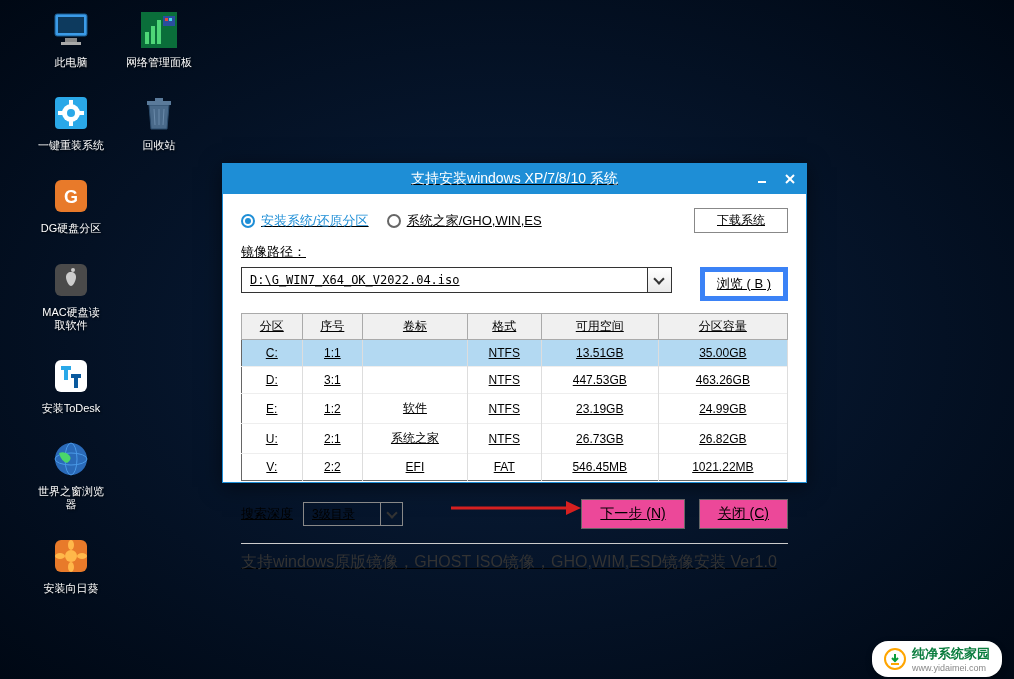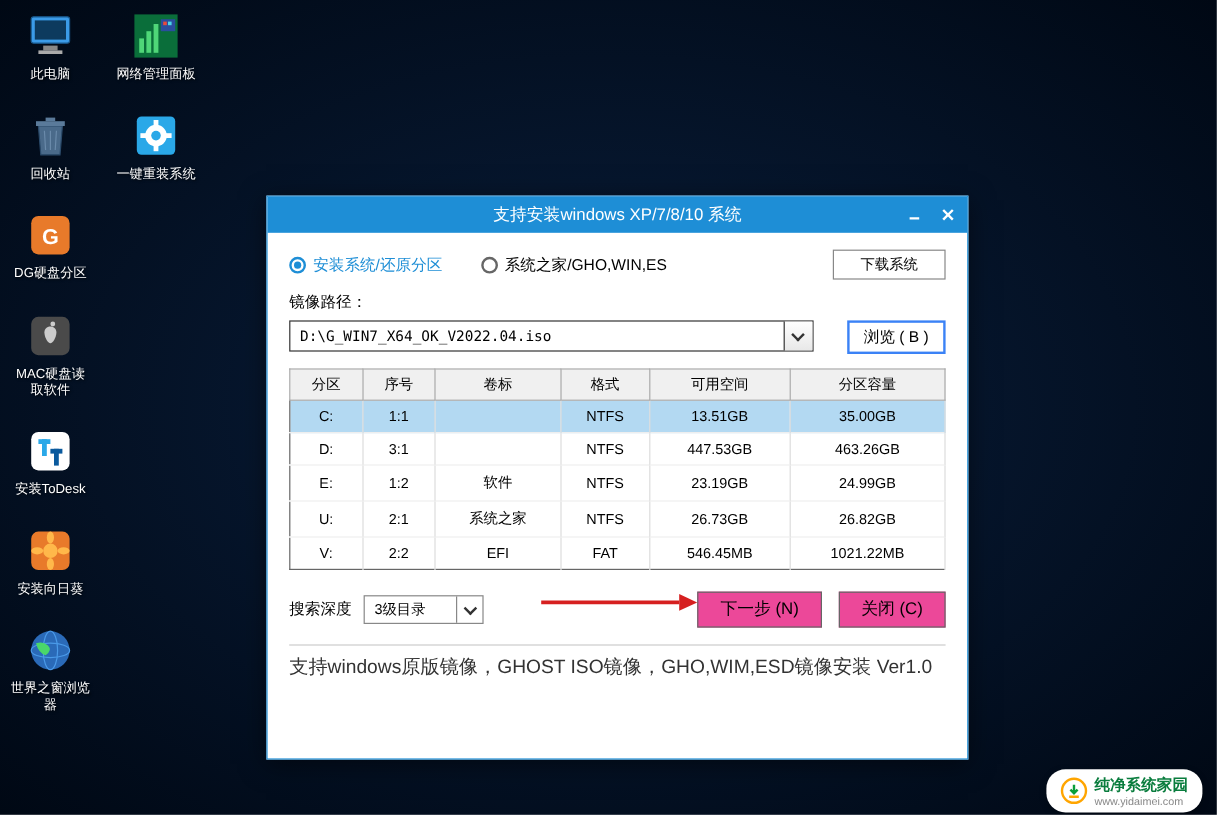--- a/index.html
+++ b/index.html
@@ -6,51 +6,52 @@
 body {
   width: 1014px; height: 679px;
   background: radial-gradient(ellipse at center, #0a1f3d 0%, #000814 100%);
   font-family: "Microsoft YaHei", "SimSun", sans-serif;
   position: relative; overflow: hidden;
 }
 .desktop-icons {
   position: absolute; top: 8px; left: 8px;
   display: flex; flex-direction: column; gap: 22px;
 }
-.icon-row { display: flex; gap: 20px; }
+.icon-row { display: flex; gap: 20px; margin-left: 29px; }
 .desktop-icon {
   width: 68px; display: flex; flex-direction: column;
   align-items: center; gap: 4px; cursor: pointer;
 }
 .icon-img {
   width: 44px; height: 44px; display: flex;
   align-items: center; justify-content: center;
 }
 .icon-label {
   color: #fff; font-size: 11px; text-align: center;
   text-shadow: 1px 1px 2px rgba(0,0,0,0.8); line-height: 1.2;
 }
 .app-window {
   position: absolute; left: 222px; top: 163px;
-  width: 585px; height: 470px;
+  width: 585px; height: 320px;
   background: #fff; border: 1px solid #1e8ed6;
   box-shadow: 0 4px 20px rgba(0,0,0,0.5);
+  text-decoration: underline;
 }
 .titlebar {
   height: 30px; background: #1e8ed6;
   display: flex; align-items: center; justify-content: center;
   position: relative;
 }
 .titlebar-title { color: #fff; font-size: 14px; }
 .titlebar-controls {
   position: absolute; right: 6px; display: flex; gap: 8px;
 }
 .tb-ctrl { width: 20px; height: 20px; display: flex; align-items: center; justify-content: center; cursor: pointer; color: #fff; }
 .content { padding: 14px 18px 10px; }
-.mode-row { display: flex; align-items: center; gap: 32px; margin-bottom: 10px; }
+.mode-row { display: flex; align-items: center; gap: 18px; margin-bottom: 10px; }
 .radio-opt { display: flex; align-items: center; gap: 6px; cursor: pointer; font-size: 13px; }
 .radio-opt.sel { color: #1e8ed6; }
 .radio-circle {
   width: 14px; height: 14px; border: 2px solid #666; border-radius: 50%;
   display: flex; align-items: center; justify-content: center;
 }
 .radio-opt.sel .radio-circle { border-color: #1e8ed6; }
 .radio-dot { width: 6px; height: 6px; background: #1e8ed6; border-radius: 50%; }
 .dl-btn {
   margin-left: auto; padding: 3px 22px; border: 1px solid #888;
@@ -62,21 +63,21 @@
   flex: 1; height: 26px; border: 1px solid #333;
   display: flex; align-items: center; padding: 0 8px;
   font-family: monospace; font-size: 12px; position: relative;
 }
 .path-dropdown {
   position: absolute; right: 0; top: 0; width: 24px; height: 24px;
   border-left: 1px solid #333; display: flex; align-items: center; justify-content: center;
   background: linear-gradient(#fff,#e8e8e8);
 }
 .browse-btn {
-  padding: 3px 12px; border: 2px solid #3b82f6; background: #fff;
+  padding: 3px 12px; border: 5px solid #3b82f6; background: #fff;
   font-size: 13px; cursor: pointer;
 }
 .part-table { width: 100%; border: 1px solid #666; border-collapse: collapse; font-size: 12px; }
 .part-table th {
   background: #f0f0f0; border: 1px solid #aaa; padding: 4px;
   font-weight: normal; text-align: center;
 }
 .part-table td {
   border-right: 1px solid #ddd; border-top: 1px solid #eee;
   padding: 6px 4px; text-align: center;
@@ -146,49 +147,49 @@
             <rect x="18" y="10" width="4" height="24" fill="#4fd678"></rect>
             <rect x="24" y="6" width="12" height="10" fill="#2a4e9e"></rect>
             <rect x="26" y="8" width="3" height="3" fill="#e84a3a"></rect>
             <rect x="30" y="8" width="3" height="3" fill="#4ad6e8"></rect>
           </svg>
       </div>
       <div class="icon-label">网络管理面板</div>
     </div>
   </div>
   <div class="icon-row">
-    <div class="desktop-icon">
-      <div class="icon-img">
-        <svg width="40" height="40" viewBox="0 0 40 40">
-            <path d="M10 12 L12 36 L28 36 L30 12 Z" fill="#4a6a8a" stroke="#2a4a6a"></path>
-            <rect x="8" y="8" width="24" height="4" fill="#5a7a9a"></rect>
-            <rect x="16" y="5" width="8" height="3" fill="#5a7a9a"></rect>
-            <line x1="15" y1="16" x2="16" y2="32" stroke="#6a8aaa"></line>
-            <line x1="20" y1="16" x2="20" y2="32" stroke="#6a8aaa"></line>
-            <line x1="25" y1="16" x2="24" y2="32" stroke="#6a8aaa"></line>
-          </svg>
-      </div>
-      <div class="icon-label">回收站</div>
-    </div>
     <div class="desktop-icon">
       <div class="icon-img">
         <svg width="40" height="40" viewBox="0 0 40 40">
             <rect x="4" y="4" width="32" height="32" rx="4" fill="#2aa8e8"></rect>
             <circle cx="20" cy="20" r="9" fill="#fff"></circle>
             <circle cx="20" cy="20" r="4" fill="#2aa8e8"></circle>
             <g fill="#fff">
               <rect x="18" y="7" width="4" height="5"></rect>
               <rect x="18" y="28" width="4" height="5"></rect>
               <rect x="7" y="18" width="5" height="4"></rect>
               <rect x="28" y="18" width="5" height="4"></rect>
             </g>
           </svg>
       </div>
       <div class="icon-label">一键重装系统</div>
     </div>
+    <div class="desktop-icon">
+      <div class="icon-img">
+        <svg width="40" height="40" viewBox="0 0 40 40">
+            <path d="M10 12 L12 36 L28 36 L30 12 Z" fill="#4a6a8a" stroke="#2a4a6a"></path>
+            <rect x="8" y="8" width="24" height="4" fill="#5a7a9a"></rect>
+            <rect x="16" y="5" width="8" height="3" fill="#5a7a9a"></rect>
+            <line x1="15" y1="16" x2="16" y2="32" stroke="#6a8aaa"></line>
+            <line x1="20" y1="16" x2="20" y2="32" stroke="#6a8aaa"></line>
+            <line x1="25" y1="16" x2="24" y2="32" stroke="#6a8aaa"></line>
+          </svg>
+      </div>
+      <div class="icon-label">回收站</div>
+    </div>
   </div>
   <div class="icon-row">
     <div class="desktop-icon">
       <div class="icon-img">
         <svg width="40" height="40" viewBox="0 0 40 40">
             <rect x="4" y="4" width="32" height="32" rx="6" fill="#e87a2a"></rect>
             <text x="20" y="27" font-size="18" fill="#fff" text-anchor="middle" font-weight="bold">G</text>
           </svg>
       </div>
       <div class="icon-label">DG硬盘分区</div>
@@ -211,50 +212,50 @@
       <div class="icon-img">
         <svg width="40" height="40" viewBox="0 0 40 40">
             <rect x="4" y="4" width="32" height="32" rx="6" fill="#fff"></rect>
             <rect x="10" y="10" width="10" height="4" fill="#2aa8e8"></rect>
             <rect x="13" y="10" width="4" height="14" fill="#2aa8e8"></rect>
             <rect x="20" y="18" width="10" height="4" fill="#0a5a9e"></rect>
             <rect x="23" y="18" width="4" height="14" fill="#0a5a9e"></rect>
           </svg>
       </div>
       <div class="icon-label">安装ToDesk</div>
+    </div>
+  </div>
+  <div class="icon-row">
+    <div class="desktop-icon">
+      <div class="icon-img">
+        <svg width="40" height="40" viewBox="0 0 40 40">
+            <circle cx="20" cy="20" r="16" fill="#2a6ab8"></circle>
+            <ellipse cx="20" cy="20" rx="16" ry="6" fill="none" stroke="#4a9ae8"></ellipse>
+            <ellipse cx="20" cy="20" rx="6" ry="16" fill="none" stroke="#4a9ae8"></ellipse>
+            <path d="M8 14 Q14 12 18 16 Q22 20 16 24 Q10 22 8 14" fill="#4ad66a"></path>
+          </svg>
+      </div>
+      <div class="icon-label">世界之窗浏览器</div>
     </div>
   </div>
   <div class="icon-row">
     <div class="desktop-icon">
       <div class="icon-img">
         <svg width="40" height="40" viewBox="0 0 40 40">
             <rect x="4" y="4" width="32" height="32" rx="6" fill="#e87a2a"></rect>
             <circle cx="20" cy="20" r="6" fill="#ffb84a"></circle>
             <g fill="#ffb84a">
               <ellipse cx="20" cy="9" rx="3" ry="5"></ellipse>
               <ellipse cx="20" cy="31" rx="3" ry="5"></ellipse>
               <ellipse cx="9" cy="20" rx="5" ry="3"></ellipse>
               <ellipse cx="31" cy="20" rx="5" ry="3"></ellipse>
             </g>
           </svg>
       </div>
       <div class="icon-label">安装向日葵</div>
-    </div>
-  </div>
-  <div class="icon-row">
-    <div class="desktop-icon">
-      <div class="icon-img">
-        <svg width="40" height="40" viewBox="0 0 40 40">
-            <circle cx="20" cy="20" r="16" fill="#2a6ab8"></circle>
-            <ellipse cx="20" cy="20" rx="16" ry="6" fill="none" stroke="#4a9ae8"></ellipse>
-            <ellipse cx="20" cy="20" rx="6" ry="16" fill="none" stroke="#4a9ae8"></ellipse>
-            <path d="M8 14 Q14 12 18 16 Q22 20 16 24 Q10 22 8 14" fill="#4ad66a"></path>
-          </svg>
-      </div>
-      <div class="icon-label">世界之窗浏览器</div>
     </div>
   </div>
 </div>
 
 <div class="app-window">
   <div class="titlebar">
     <span class="titlebar-title">支持安装windows XP/7/8/10 系统</span>
     <div class="titlebar-controls">
       <div class="tb-ctrl">
           <svg width="12" height="12">

